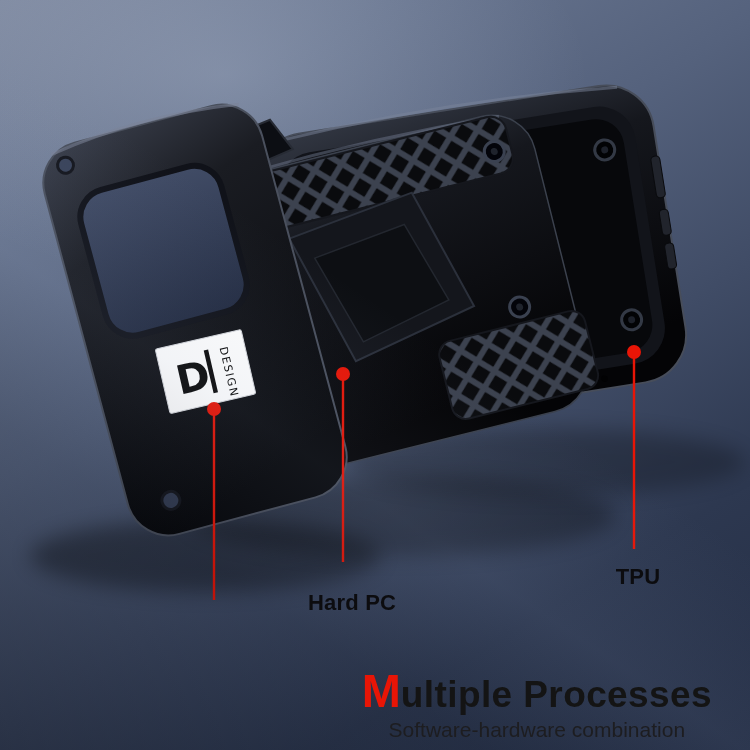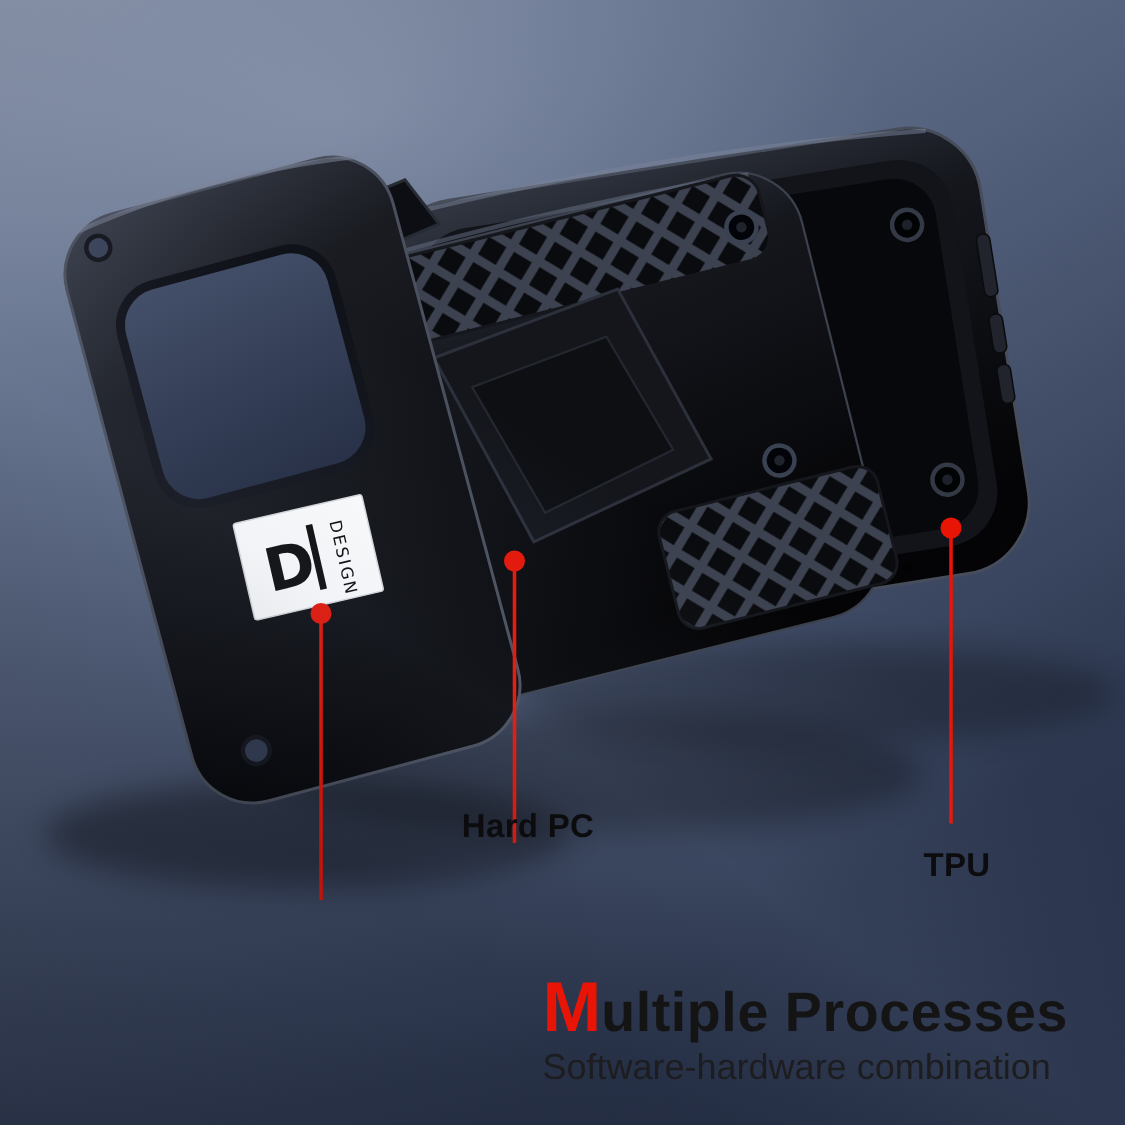--- a/index.html
+++ b/index.html
@@ -16,26 +16,26 @@
     content:""; position:absolute; inset:0; pointer-events:none;
     background: linear-gradient(34deg, rgba(8,12,22,0.40) 0%, rgba(8,12,22,0.16) 26%, rgba(130,145,175,0.10) 40%, rgba(8,12,22,0) 56%);
   }
   svg.render { position:absolute; inset:0; }
   .callout-label {
     position:absolute; transform:translateX(-50%);
     font-size:22px; font-weight:700; color:#0c0c0f; white-space:nowrap;
     letter-spacing:0.2px; z-index:5;
   }
   .headline {
-    position:absolute; right:38px; top:646px; text-align:left; z-index:5;
+    position:absolute; right:38px; top:666px; text-align:center; z-index:5;
     line-height:1.05;
   }
   .headline .initial { color:#e81506; font-size:47px; font-weight:700; vertical-align:baseline; }
   .headline .rest   { color:#141414; font-size:37px; font-weight:700; letter-spacing:0.4px; }
-  .headline .subtitle { font-size:24px; font-weight:400; color:#1d1d20; margin-top:4px; }
+  .headline .subtitle { font-size:21px; font-weight:400; color:#1d1d20; margin-top:4px; }
 </style>
 </head>
 <body>
 
 <div class="stage">
 
   <svg class="render" viewBox="0 0 750 750" aria-hidden="true">
     <defs>
       <linearGradient id="gCase" x1="0" y1="0" x2="0.25" y2="1">
         <stop offset="0" stop-color="#343945"></stop>
@@ -131,21 +131,21 @@
     <g>
       <line x1="214" y1="409" x2="214" y2="600" stroke-width="2.4" stroke="#e81506"></line>
       <line x1="343" y1="374" x2="343" y2="562" stroke-width="2.4" stroke="#e81506"></line>
       <line x1="634" y1="352" x2="634" y2="549" stroke-width="2.4" stroke="#e81506"></line>
       <circle cx="214" cy="409" r="7" fill="#e81506"></circle>
       <circle cx="343" cy="374" r="7" fill="#e81506"></circle>
       <circle cx="634" cy="352" r="7" fill="#e81506"></circle>
     </g>
   </svg>
 
-  <div class="callout-label" style="left:352px; top:538px;">Hard PC</div>
+  <div class="callout-label" style="left:352px; top:590px;">Hard PC</div>
   <div class="callout-label" style="left:638px; top:564px;">TPU</div>
 
   <div class="headline">
     <div>
       <span class="initial">M</span><span class="rest">ultiple Processes</span>
     </div>
     <div class="subtitle">Software-hardware combination</div>
   </div>
 
 </div>

